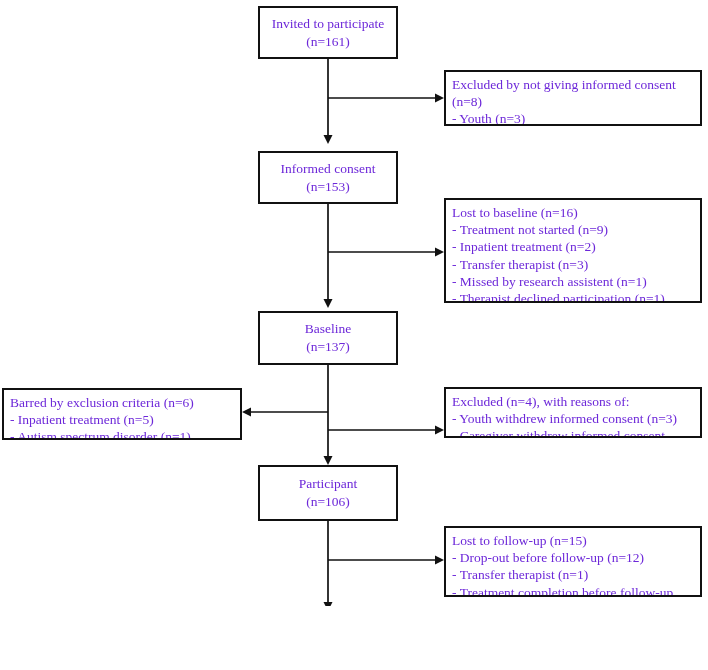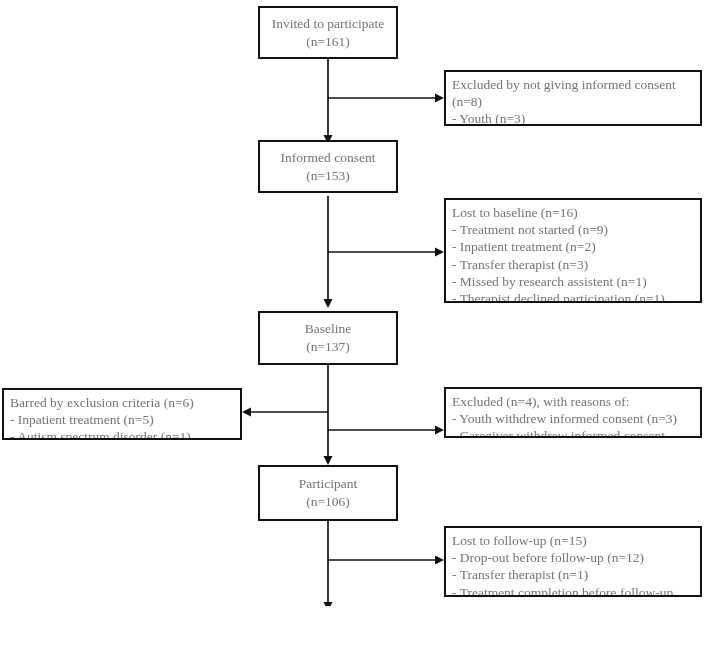--- a/index.html
+++ b/index.html
@@ -6,21 +6,21 @@
     margin: 0;
     padding: 0;
     background: #ffffff;
   }
   #stage {
     position: relative;
     width: 708px;
     height: 606px;
     background: #ffffff;
     font-family: "Liberation Serif", "DejaVu Serif", serif;
-    color: #737373;
+    color: #6d28d9;
     overflow: hidden;
   }
   .flow-box {
     position: absolute;
     border: 2px solid #111111;
     background: #ffffff;
     box-sizing: border-box;
     font-size: 13.5px;
   }
   .center-box {
@@ -36,21 +36,21 @@
   .side-box {
     padding: 4px 6px 1px 6px;
     line-height: 17.2px;
     text-align: left;
     overflow: hidden;
   }
   .rbox { left: 444px; width: 258px; }
 
   #box-invited            { top: 6px;   height: 53px; }
   #box-excluded-consent   { top: 70px;  height: 56px; }
-  #box-informed           { top: 140px; height: 53px; }
+  #box-informed           { top: 151px; height: 53px; }
   #box-lost-baseline      { top: 198px; height: 105px; }
   #box-baseline           { top: 311px; height: 54px; }
   #box-barred             { left: 2px; width: 240px; top: 388px; height: 52px; }
   #box-excluded-withdrawn { top: 387px; height: 51px; }
   #box-participant        { top: 465px; height: 56px; align-items: center; }
   #box-lost-followup      { top: 526px; height: 71px; }
   #box-followup           { top: 611px; height: 54px; border-radius: 22px; }
 
   #arrow-layer {
     position: absolute;

